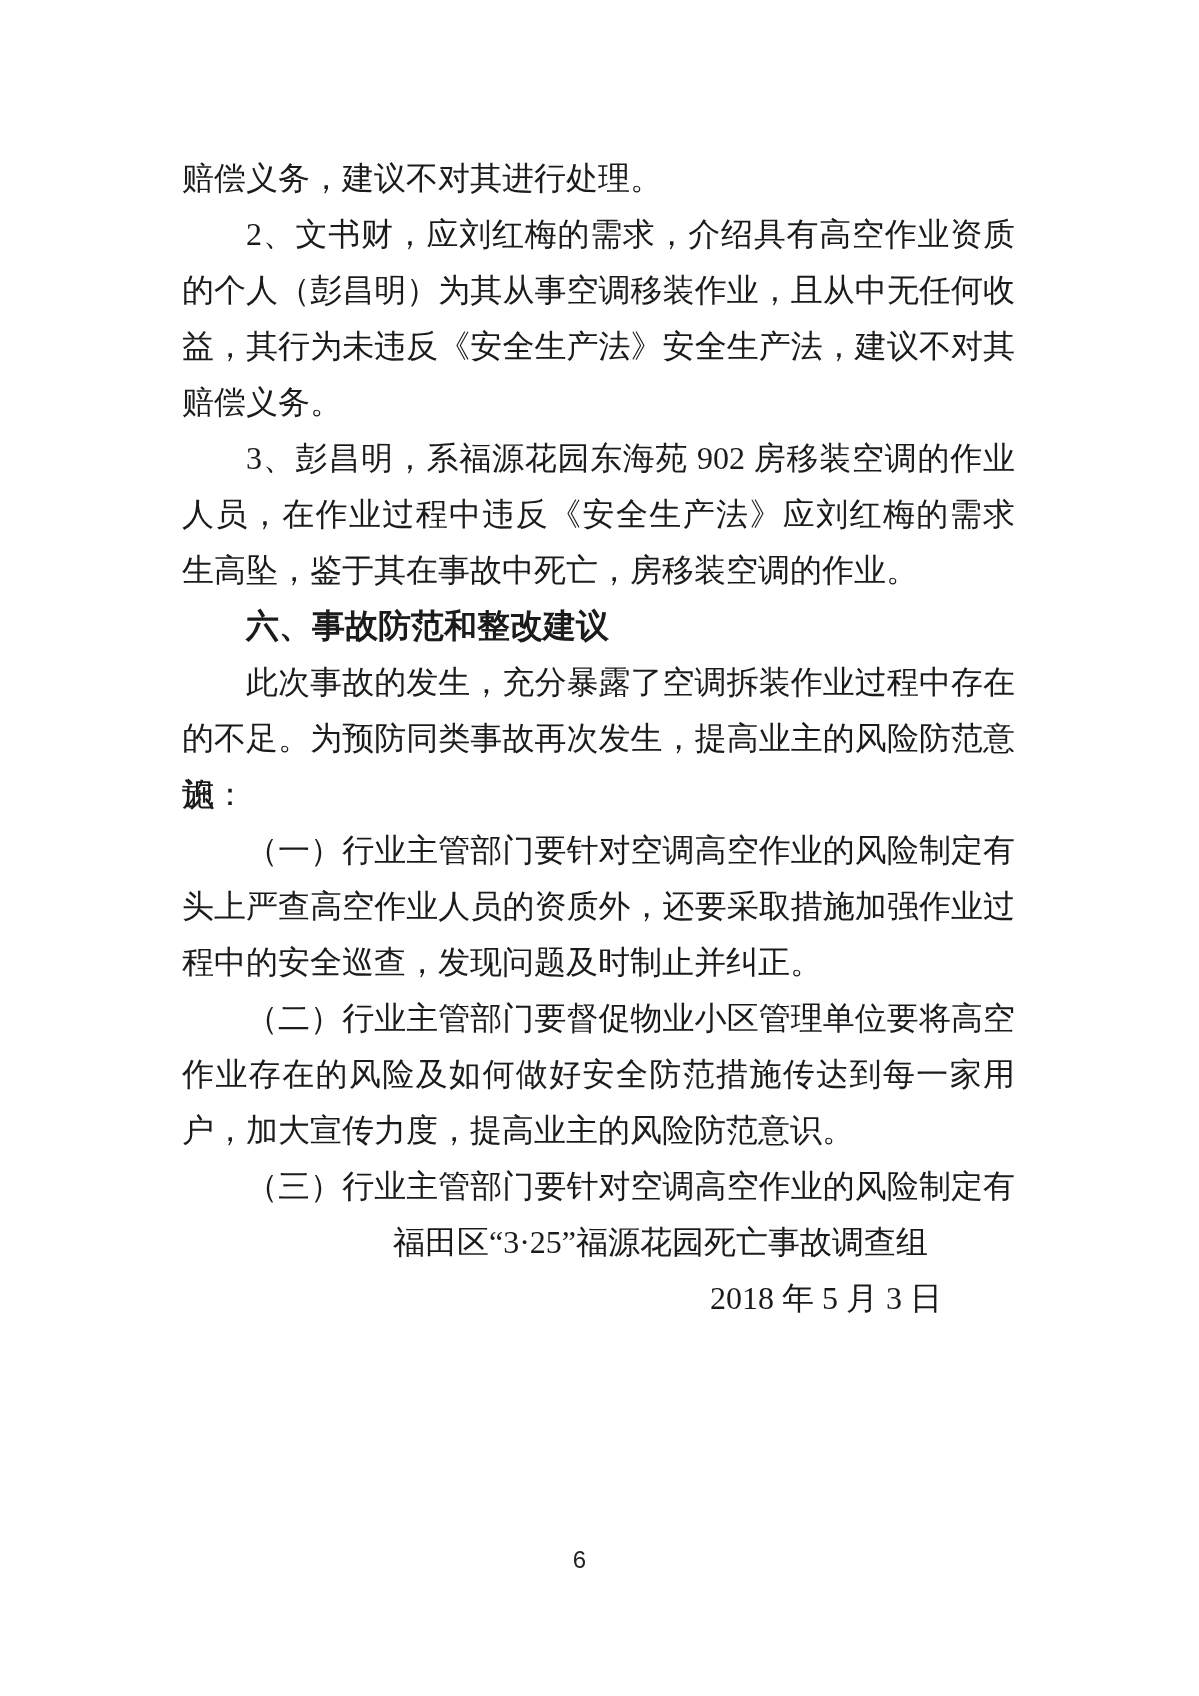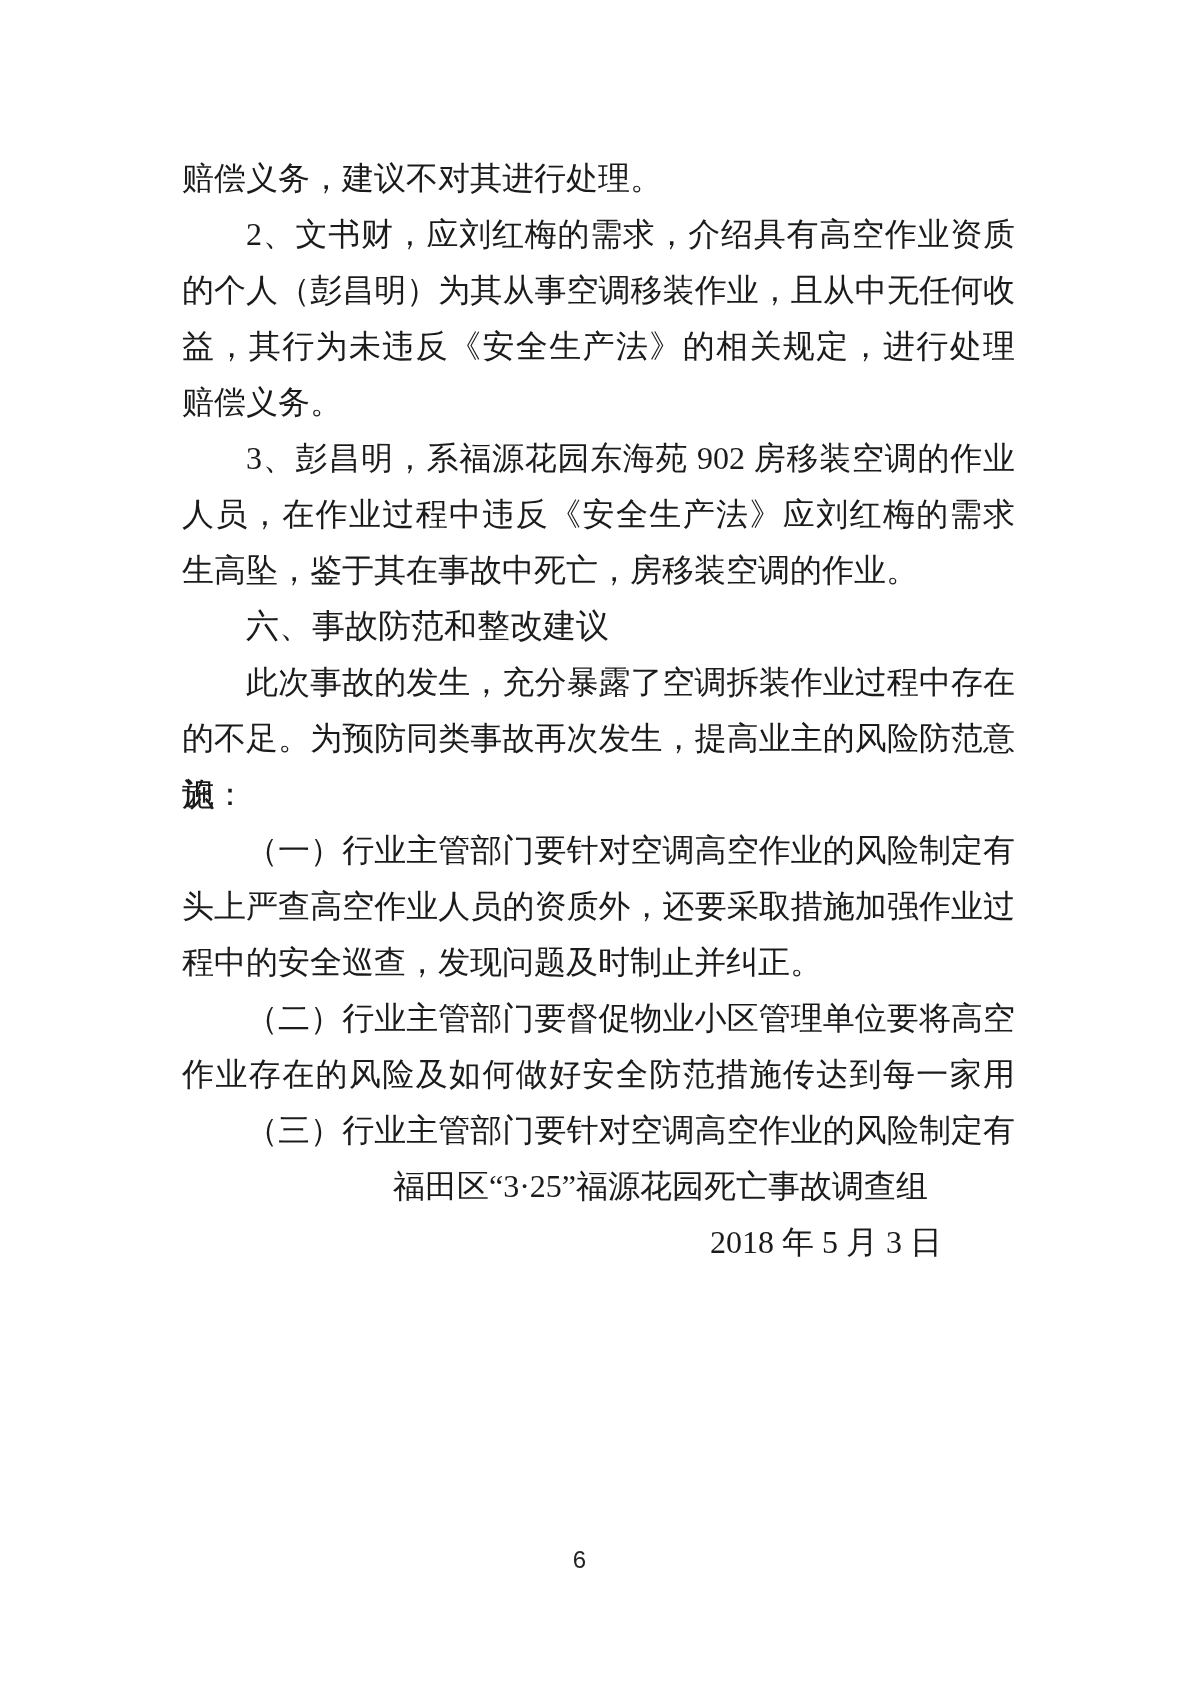--- a/index.html
+++ b/index.html
@@ -29,21 +29,21 @@
   
   .full {
     text-align: justify;
     text-align-last: justify;
   }
   
   .ind { text-indent: 64px; }
   
   .heading {
     font-family: "Liberation Sans", "DejaVu Sans", sans-serif;
-    font-weight: normal;
+    font-weight: bold;
     font-size: 33px;
   }
   .sig  { text-indent: 211px; }
   .date { text-indent: 528px; }
   .pagenum {
     position: absolute;
     top: 1546px;
     left: 0;
     width: 100%;
     text-align: center;
@@ -54,33 +54,34 @@
   }
 </style>
 </head>
 <body>
 
 <div class="page">
   <div class="textblock">
     <div class="l">赔偿义务，建议不对其进行处理。</div>
     <div class="l ind full">2、文书财，应刘红梅的需求，介绍具有高空作业资质</div>
     <div class="l full">的个人（彭昌明）为其从事空调移装作业，且从中无任何收</div>
-    <div class="l full">益，其行为未违反《安全生产法》的相关规定，进行处理</div>
+    <div class="l full">益，其行为未违反《安全生产法》安全生产法，建议不对其</div>
     <div class="l">赔偿义务。</div>
     <div class="l ind full">3、彭昌明，系福源花园东海苑 902 房移装空调的作业</div>
     <div class="l full">人员，在作业过程中违反《安全生产法》应刘红梅的需求</div>
     <div class="l">生高坠，鉴于其在事故中死亡，房移装空调的作业。</div>
     <div class="l ind heading">六、事故防范和整改建议</div>
     <div class="l ind full">此次事故的发生，充分暴露了空调拆装作业过程中存在</div>
     <div class="l full">的不足。为预防同类事故再次发生，提高业主的风险防范意识</div>
     <div class="l">施：</div>
     <div class="l ind full">（一）行业主管部门要针对空调高空作业的风险制定有</div>
     <div class="l full">头上严查高空作业人员的资质外，还要采取措施加强作业过</div>
     <div class="l">程中的安全巡查，发现问题及时制止并纠正。</div>
     <div class="l ind full">（二）行业主管部门要督促物业小区管理单位要将高空</div>
     <div class="l full">作业存在的风险及如何做好安全防范措施传达到每一家用</div>
+    <div class="l">户，加大宣传力度，提高业主的风险防范意识。</div>
     <div class="l ind full">（三）行业主管部门要针对空调高空作业的风险制定有</div>
     <div class="l sig">福田区“3·25”福源花园死亡事故调查组</div>
     <div class="l date">2018 年 5 月 3 日</div>
   </div>
 
   <div class="pagenum">6</div>
 </div>
 
 </body></html>

